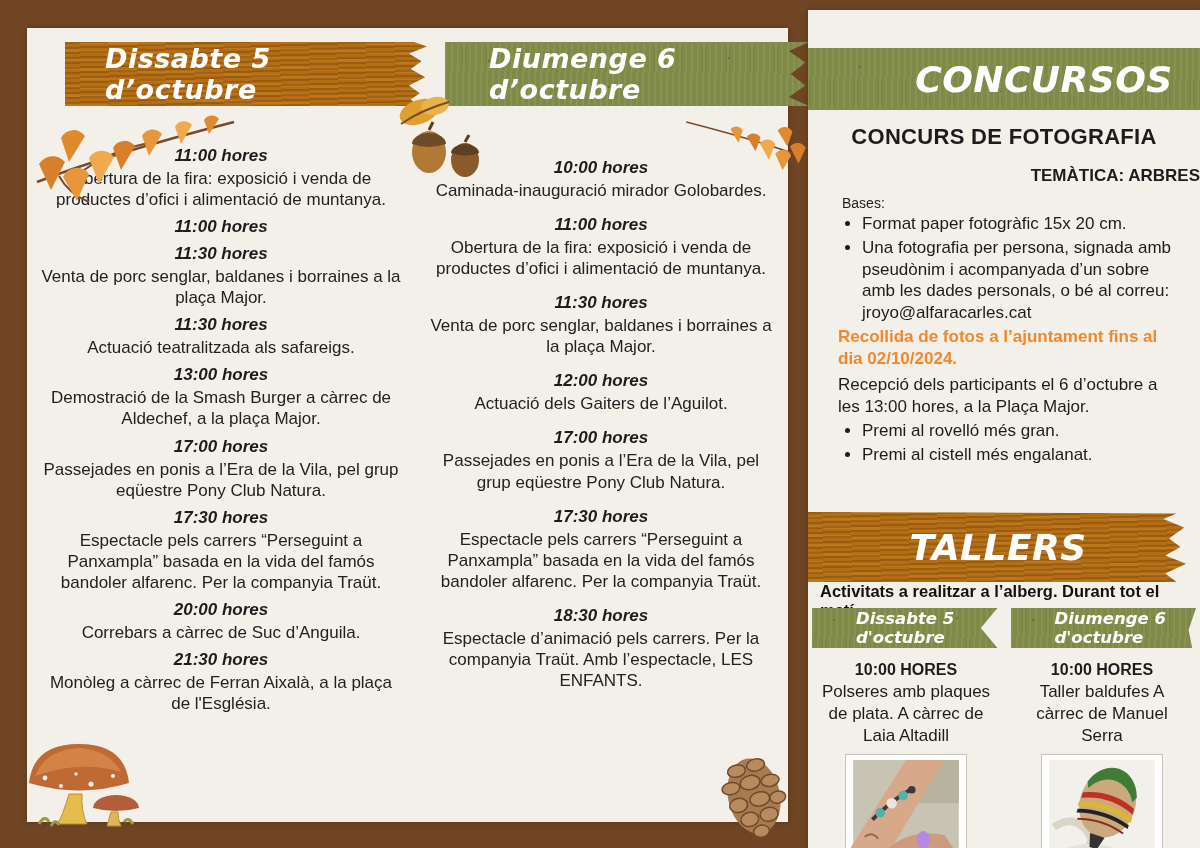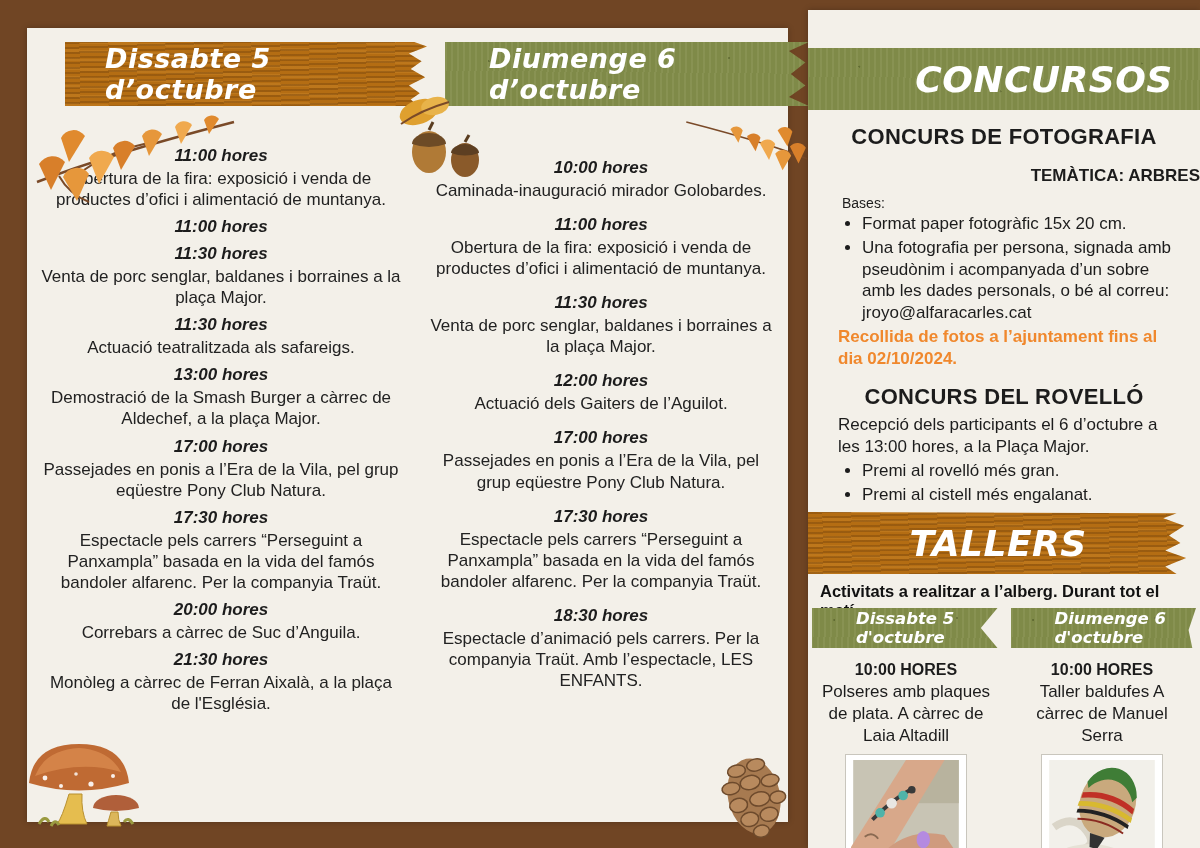--- a/index.html
+++ b/index.html
@@ -51,21 +51,21 @@
       radial-gradient(2px 2px at 78% 25%,rgba(40,50,10,.3) 40%,rgba(0,0,0,0) 60%),
       repeating-linear-gradient(91deg,rgba(255,255,220,.07) 0 2px,rgba(0,0,0,0) 2px 6px);
     padding-left:44px;
   }
   .jag-right{clip-path:polygon(0 0,96.5% 0,100% 7%,95% 18%,98.5% 30%,95.5% 42%,99.5% 55%,95% 68%,98% 80%,95.5% 90%,97.5% 100%,0 100%);}
   .zig-right{clip-path:polygon(0 0,100% 0,94.5% 14%,99% 32%,95% 50%,99% 68%,94.5% 86%,100% 100%,0 100%);}
   .torn-right{clip-path:polygon(0 0,97% 2%,93.5% 10%,99% 22%,95% 38%,98% 50%,94% 62%,99.5% 74%,94% 88%,97% 100%,0 100%);}
   .banner-dissabte{margin:14px 0 0 28px;width:322px;height:64px;font-size:27px;font-style:italic;padding-left:40px;}
   .banner-diumenge{margin:14px 0 0 23px;width:320px;height:64px;font-size:27px;font-style:italic;}
   .banner-concursos{position:absolute;left:0;top:38px;width:384px;height:62px;font-size:36px;font-style:italic;}
-  .banner-tallers{position:absolute;left:0;top:502px;width:380px;height:62px;font-size:36px;font-style:italic;}
+  .banner-tallers{position:absolute;left:0;top:502px;width:380px;height:70px;font-size:36px;font-style:italic;}
   
   .events{padding:0 4px;text-align:center;color:#222;}
   .col-left .events{margin-top:40px;}
   .col-mid .events{margin-top:52px;}
   .ev-time{font-size:17px;font-weight:bold;font-style:italic;margin-top:7px;color:#1c1c1c;}
   .col-mid .ev-time{margin-top:14px;}
   .ev-desc{font-size:17px;line-height:1.24;margin-top:2px;}
   
   .rp{position:absolute;left:0;top:100px;width:392px;color:#1c1c1c;border-radius:20px;}
   .rp-h1{text-align:center;font-size:22px;font-weight:bold;letter-spacing:.3px;margin-top:14px;}
@@ -225,21 +225,20 @@
 
   <div class="rp">
     <div class="rp-h1">CONCURS DE FOTOGRAFIA</div>
     <div class="rp-h2">TEMÀTICA: ARBRES</div>
     <div class="rp-bases">Bases:</div>
     <ul id="foto-bullets">
         <li>Format paper fotogràfic 15x 20 cm.</li>
         <li>Una fotografia per persona, signada amb pseudònim i acompanyada d’un sobre amb les dades personals, o bé al correu: jroyo@alfaracarles.cat</li>
       </ul>
     <div class="rp-highlight">Recollida de fotos a l’ajuntament fins al dia 02/10/2024.</div>
-    <div class="rp-h1">CONCURS DEL ROVELLÓ</div>
     <div class="rp-intro">Recepció dels participants el 6 d’octubre a les 13:00 hores, a la Plaça Major.</div>
     <ul id="rovello-bullets">
         <li>Premi al rovelló més gran.</li>
         <li>Premi al cistell més engalanat.</li>
       </ul>
   </div>
 
   <div class="banner tex-orange torn-right banner-tallers">
     <span>TALLERS</span>
   </div>

